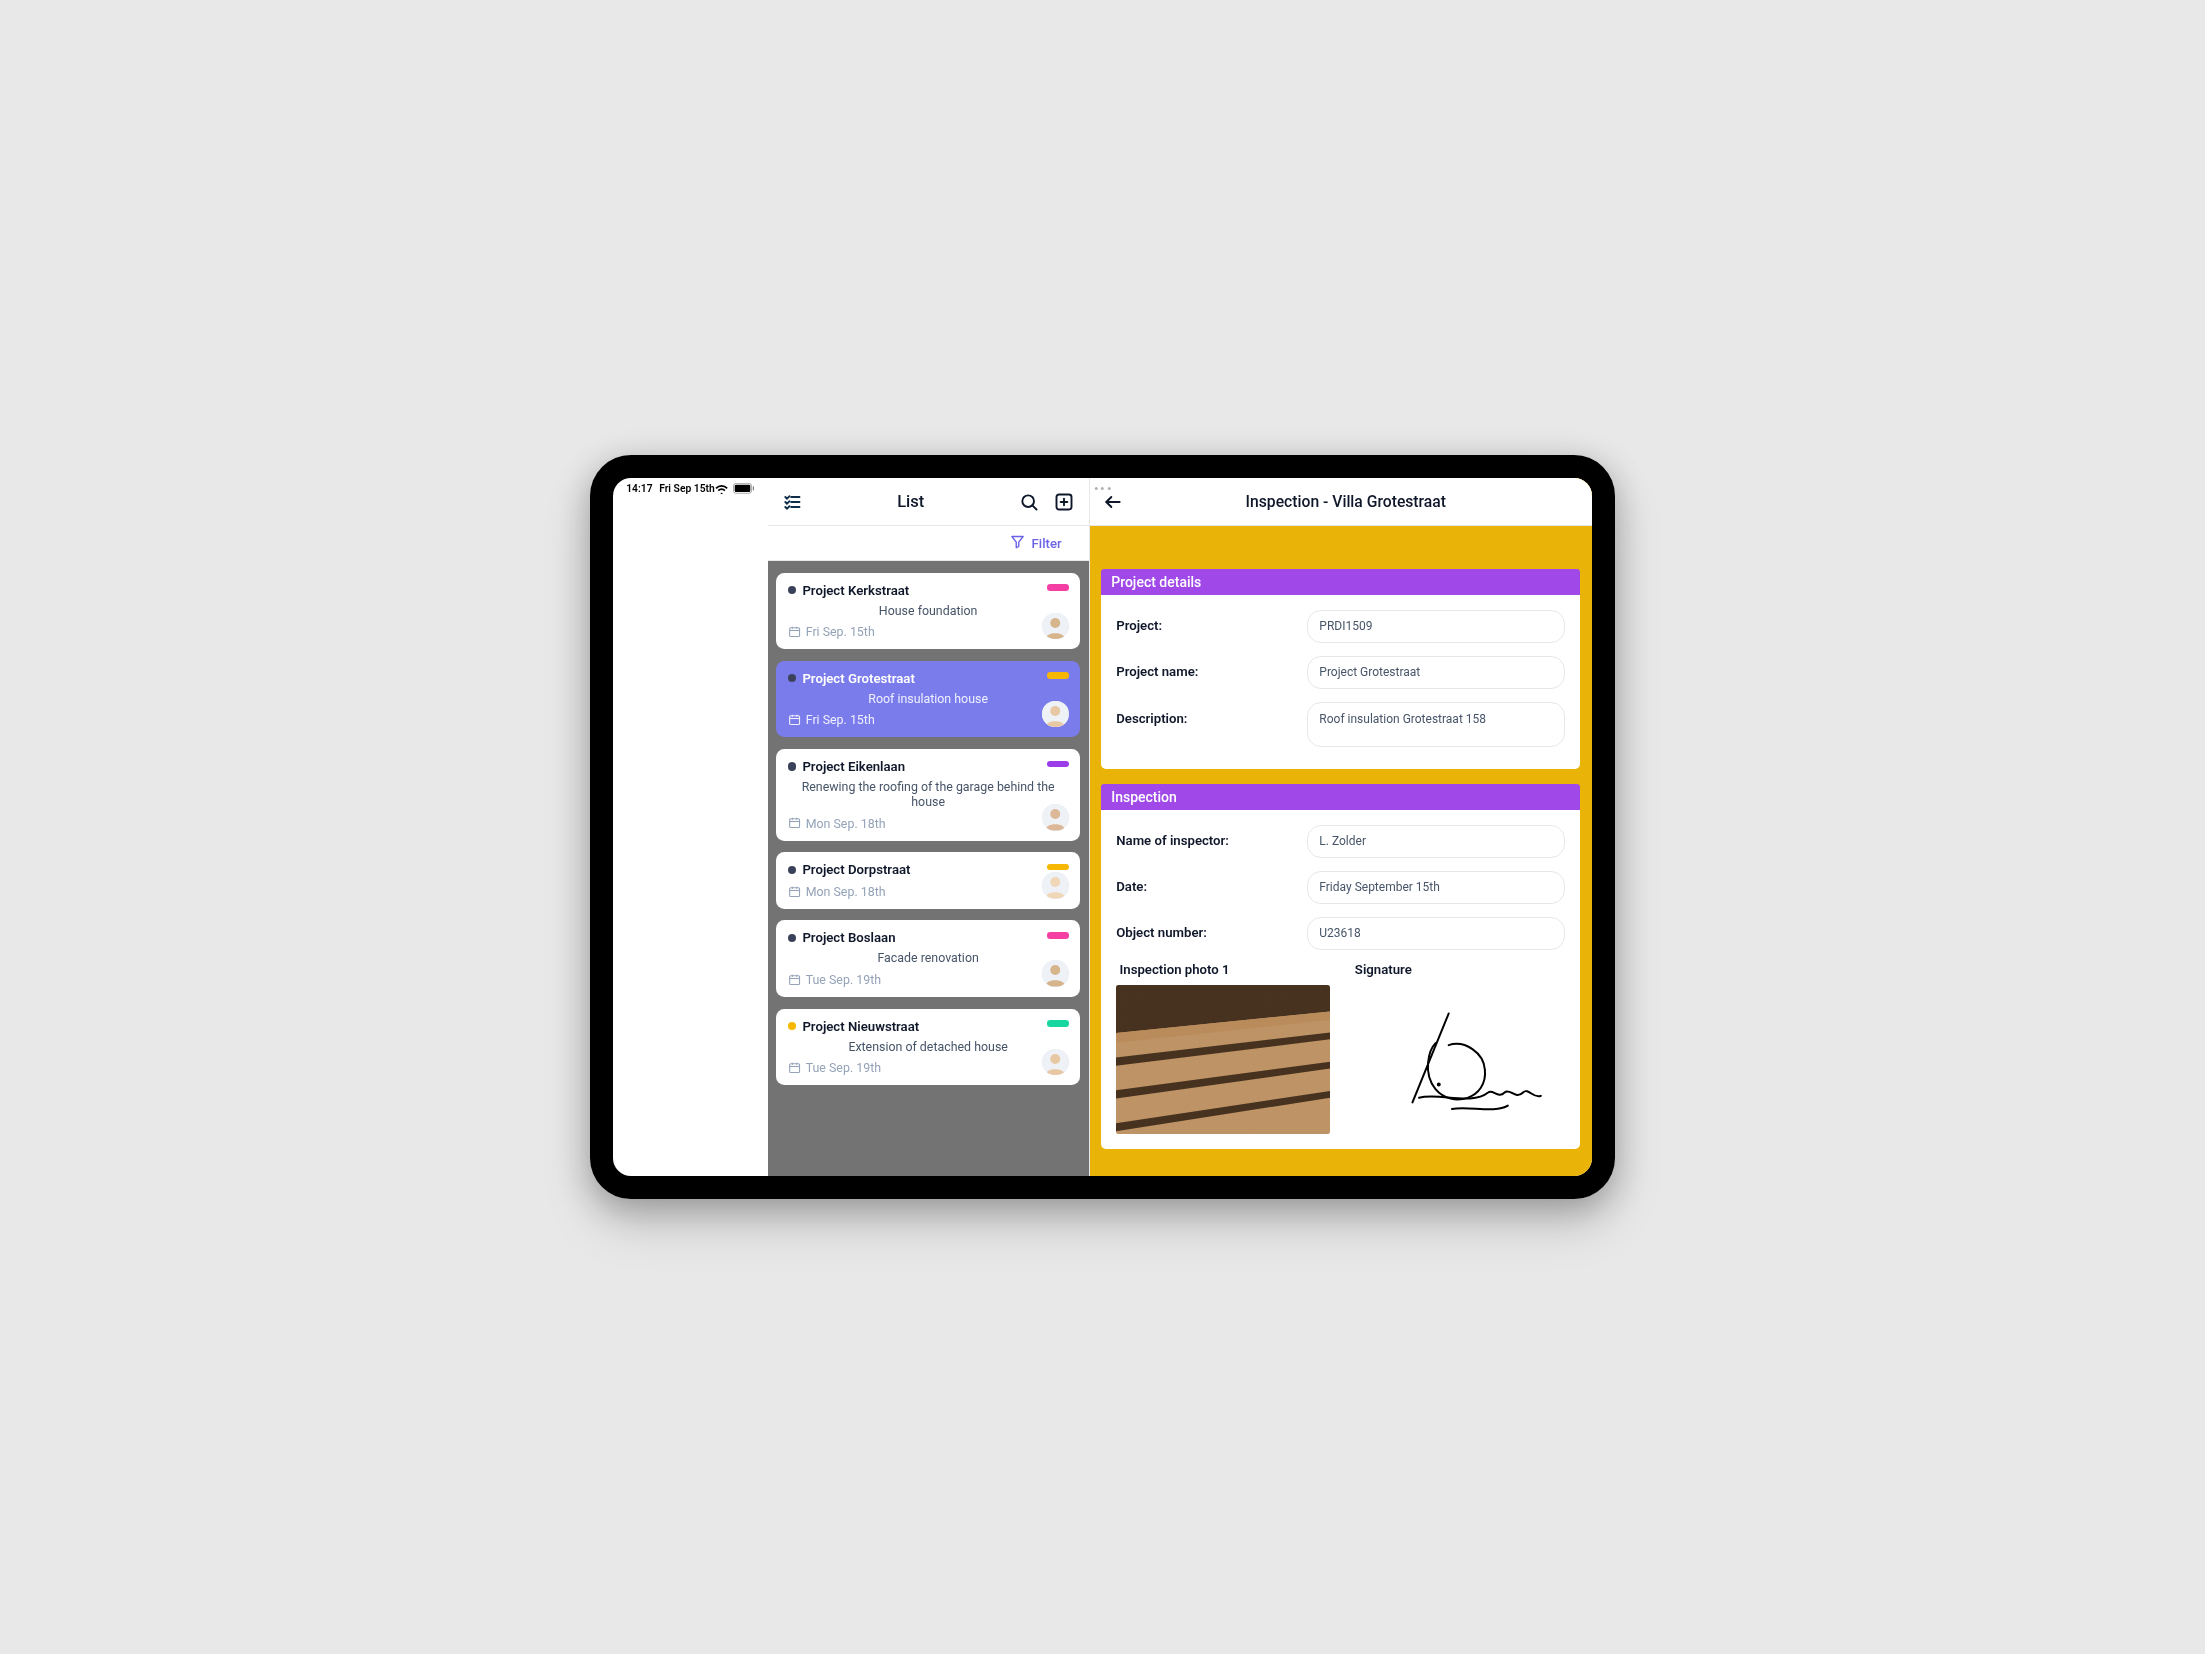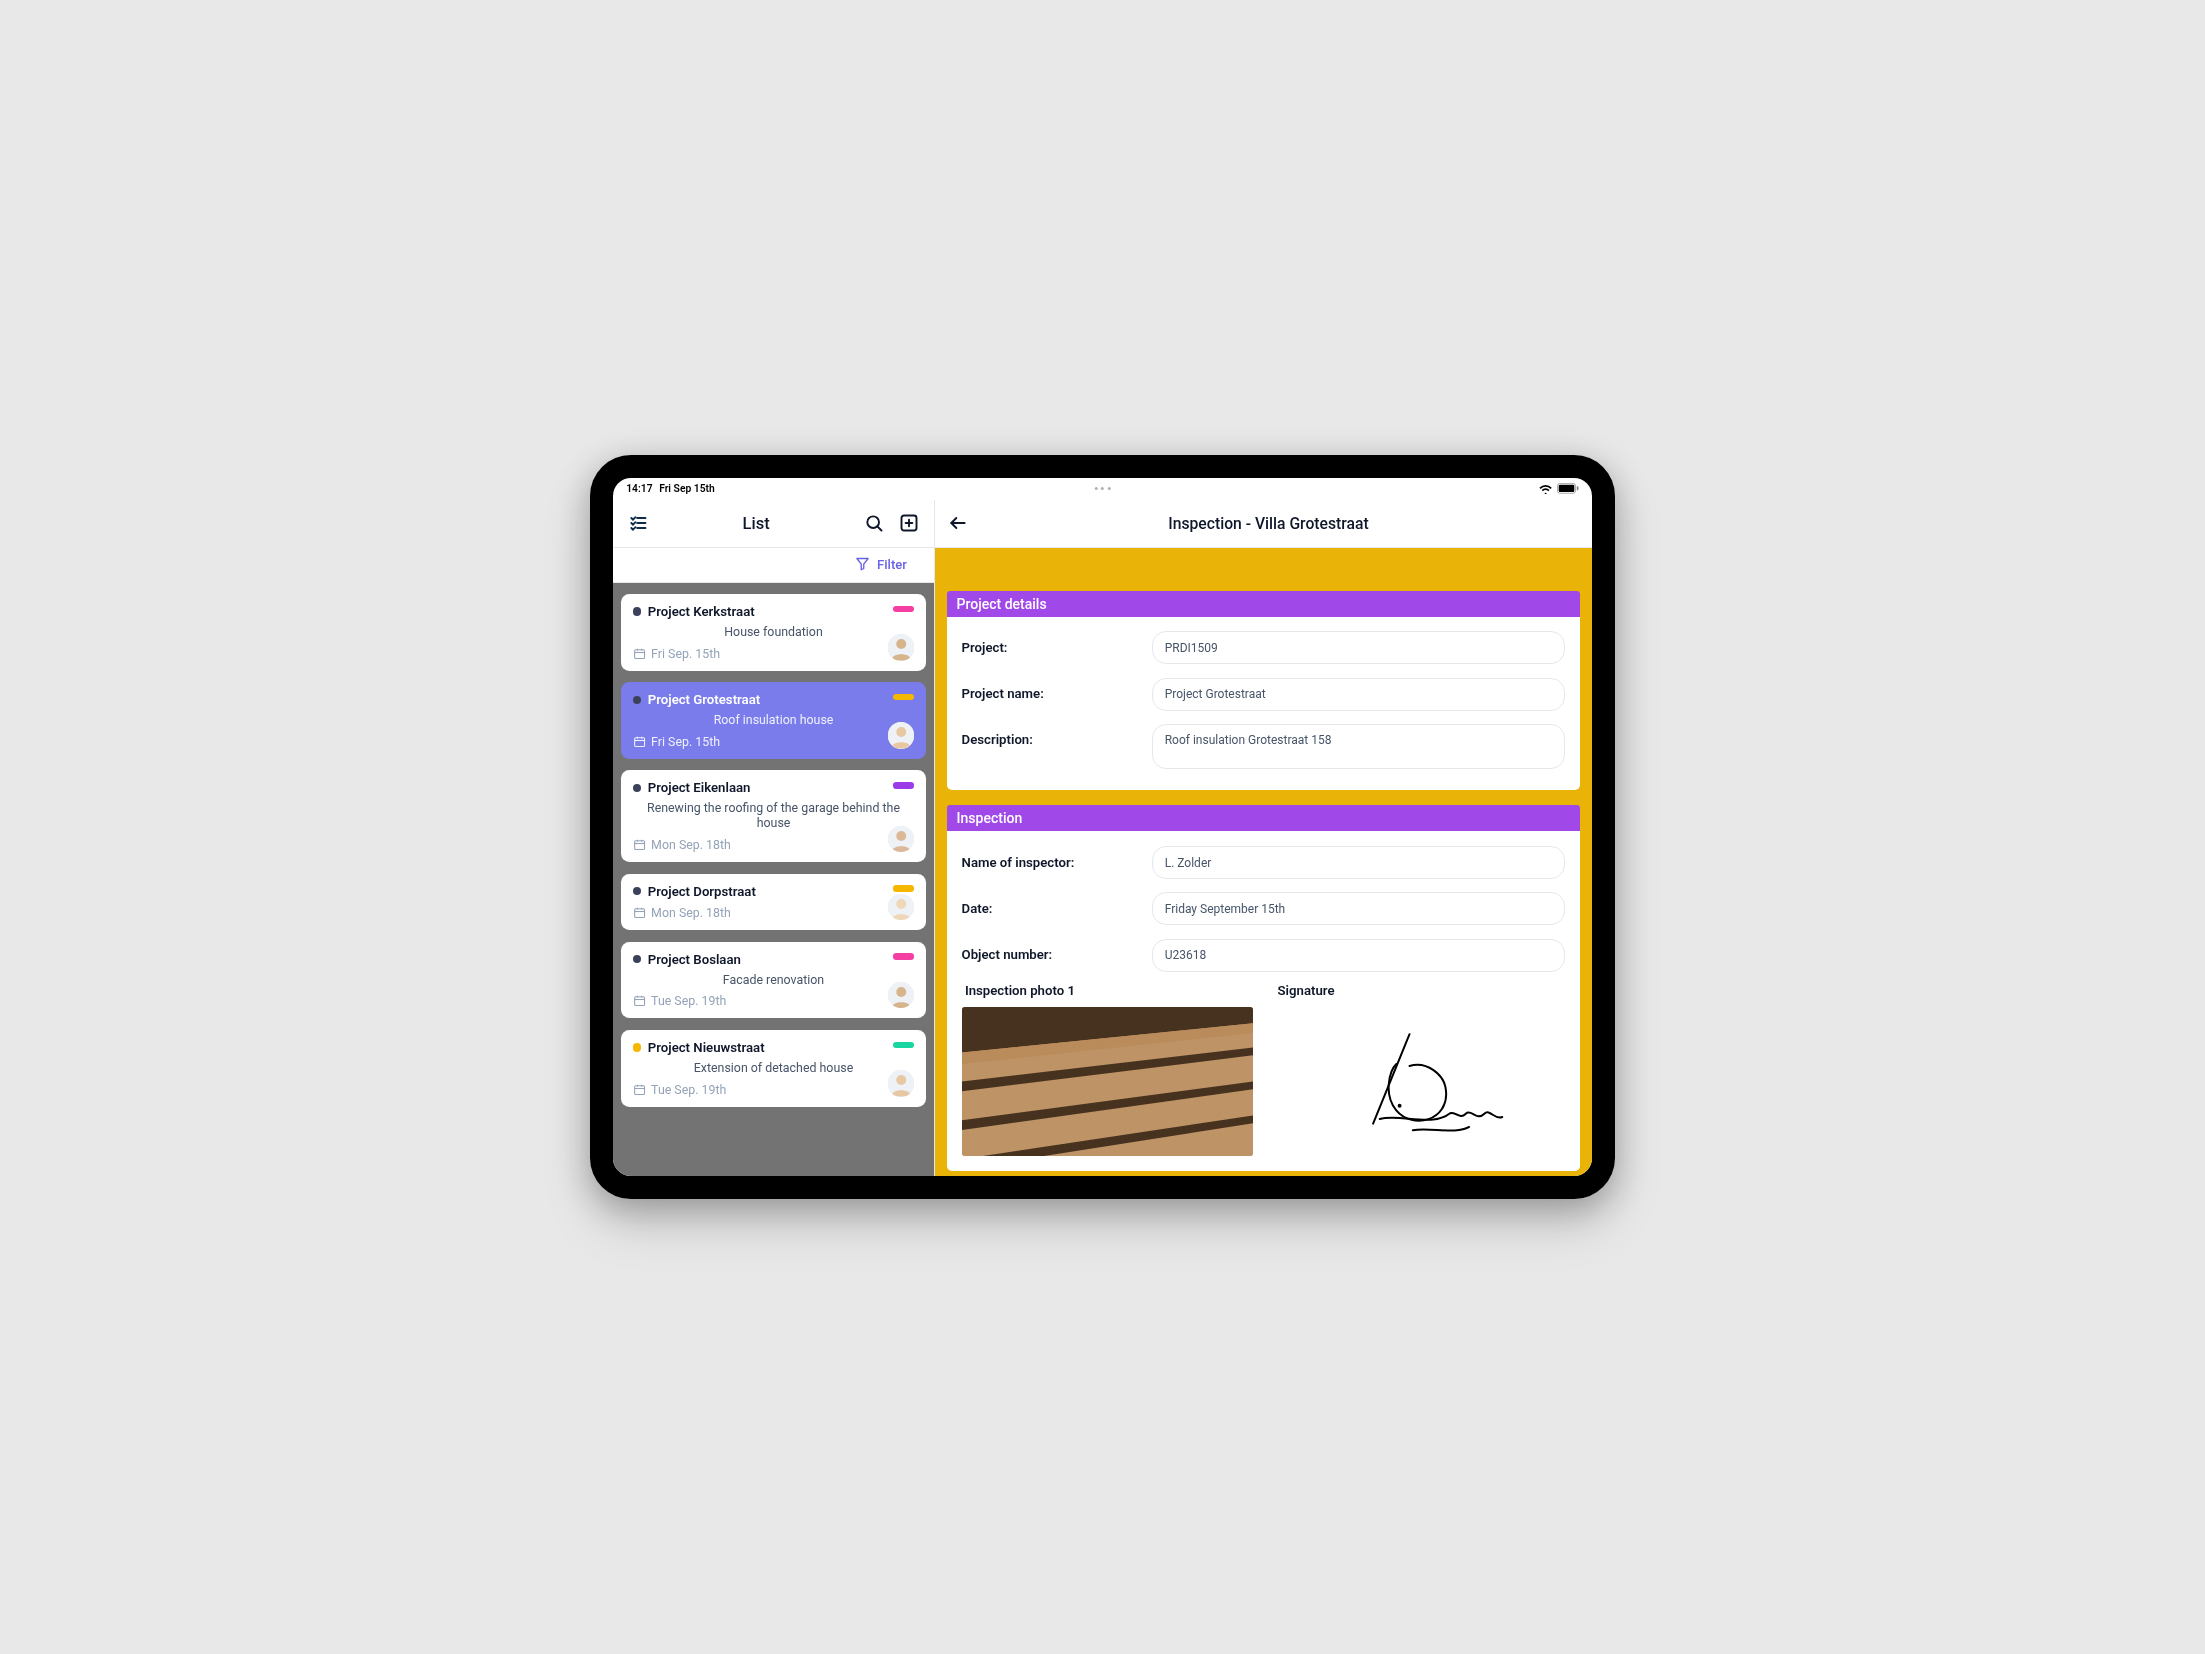--- a/index.html
+++ b/index.html
@@ -21,21 +21,21 @@
     box-shadow: 0 8.3px 33px rgba(0,0,0,0.25), 0 25px 50px rgba(0,0,0,0.15);
     position: relative;
   }
   .tablet-screen {
     width: 100%;
     height: 100%;
     background: #fff;
     border-radius: 18px;
     overflow: hidden;
     display: flex;
-    flex-direction: column;
+    flex-direction: row;
   }
   .status-bar {
     height: 21.5px;
     display: flex;
     align-items: center;
     justify-content: space-between;
     padding: 0 13.2px;
     font-size: 10.3px;
     font-weight: 600;
     color: #000;

